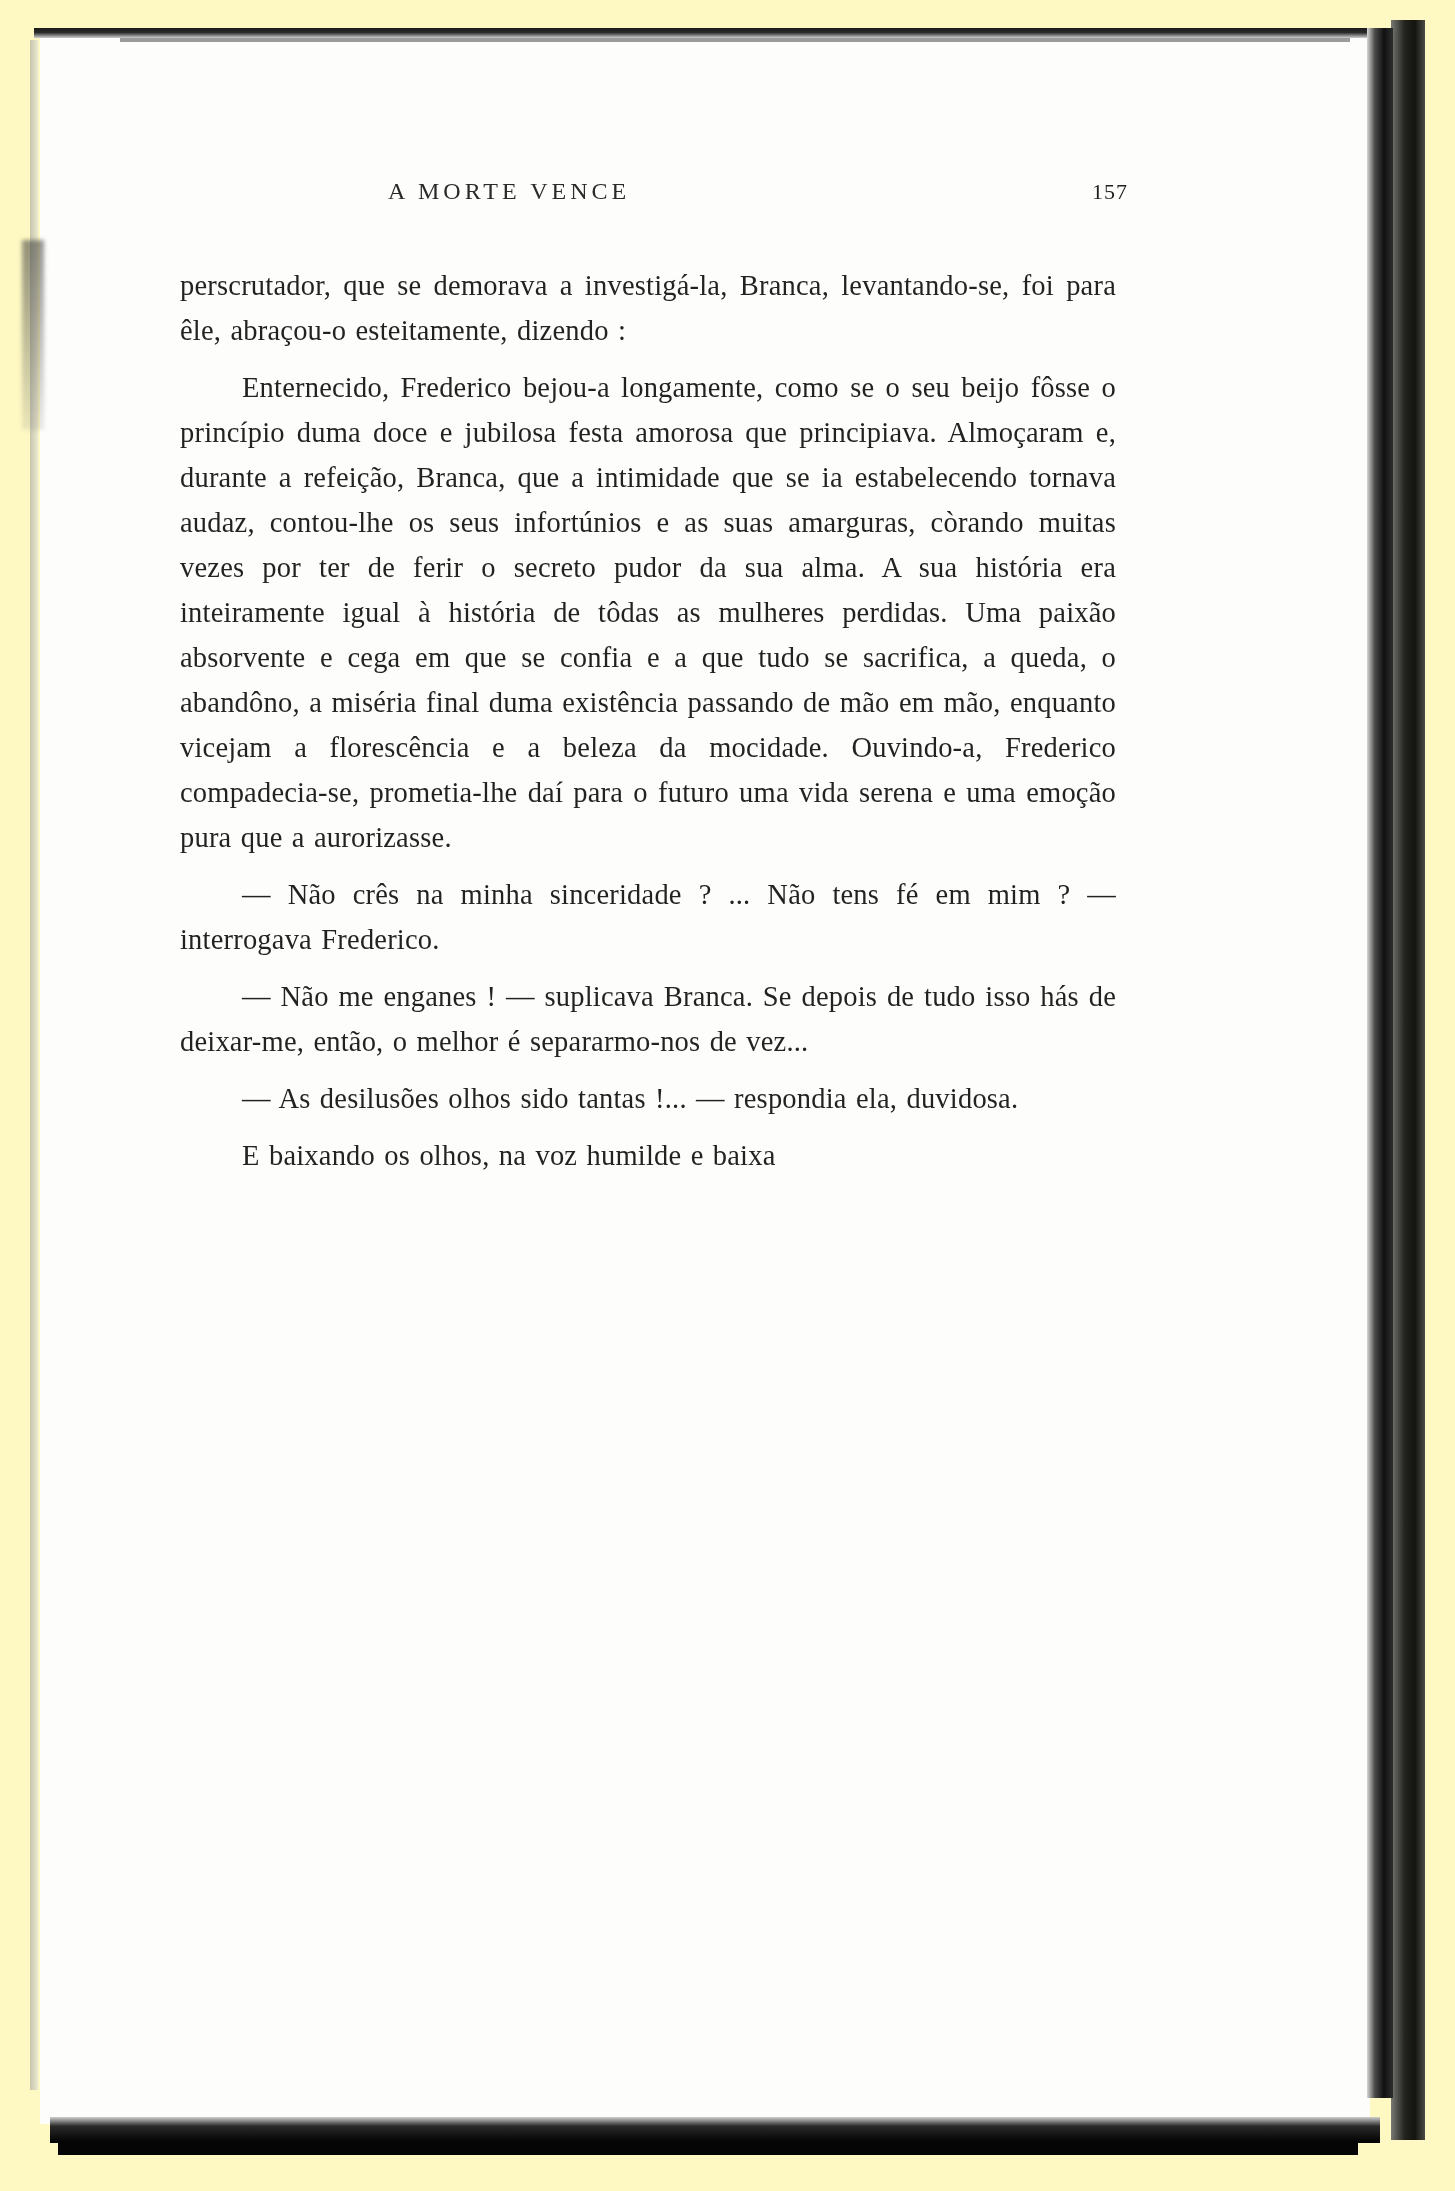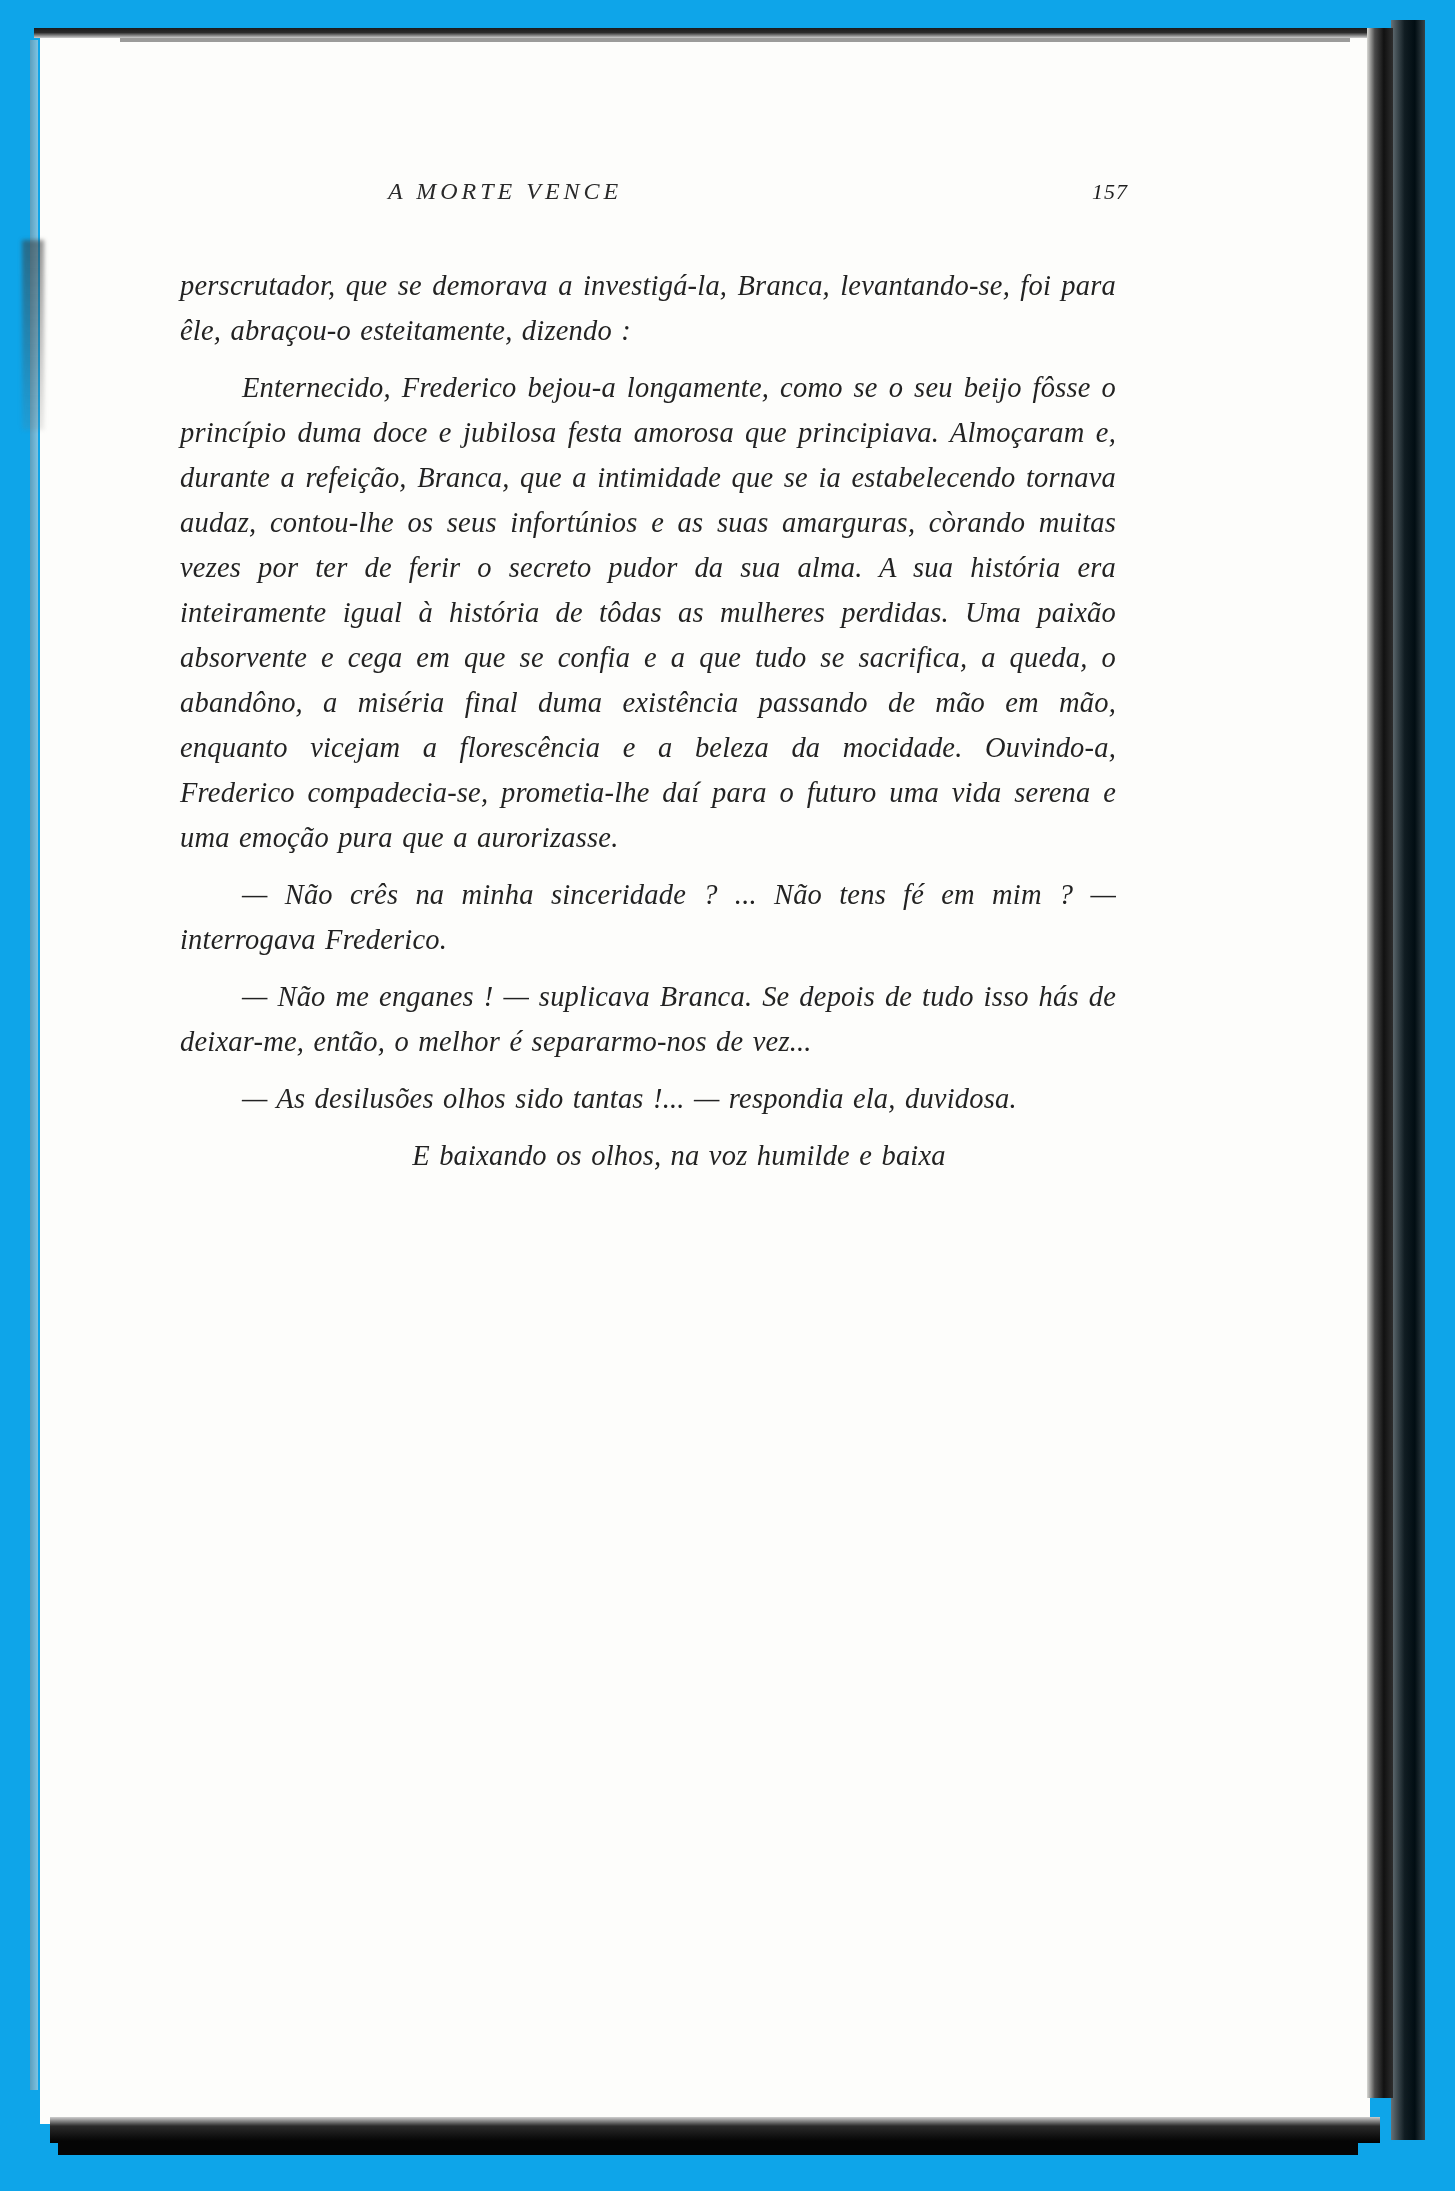--- a/index.html
+++ b/index.html
@@ -11,23 +11,22 @@
     width: 1455px;
     height: 2191px;
     font-family: "Liberation Serif", serif;
   }
 
   
   .scan {
     position: relative;
     width: 1455px;
     height: 2191px;
-    background: #0ea5e9;
+    background: #fef9c3;
     overflow: hidden;
-    font-style: italic;
   }
 
   
   .paper {
     position: absolute;
     left: 40px;
     top: 34px;
     width: 1330px;
     height: 2090px;
     background: #fdfdfb;
@@ -138,21 +137,21 @@
     color: #171717;
     text-align: justify;
     text-justify: inter-word;
     letter-spacing: .2px;
     word-spacing: 2px;
   }
   .body-text p.indent {
     text-indent: 62px;
   }
   .body-text p.last-line {
-    text-align: center;
+    text-align: left;
   }
 
   
   .body-text {
     filter: contrast(1.05);
     opacity: .93;
   }
 </style>
 </head>
 <body>

